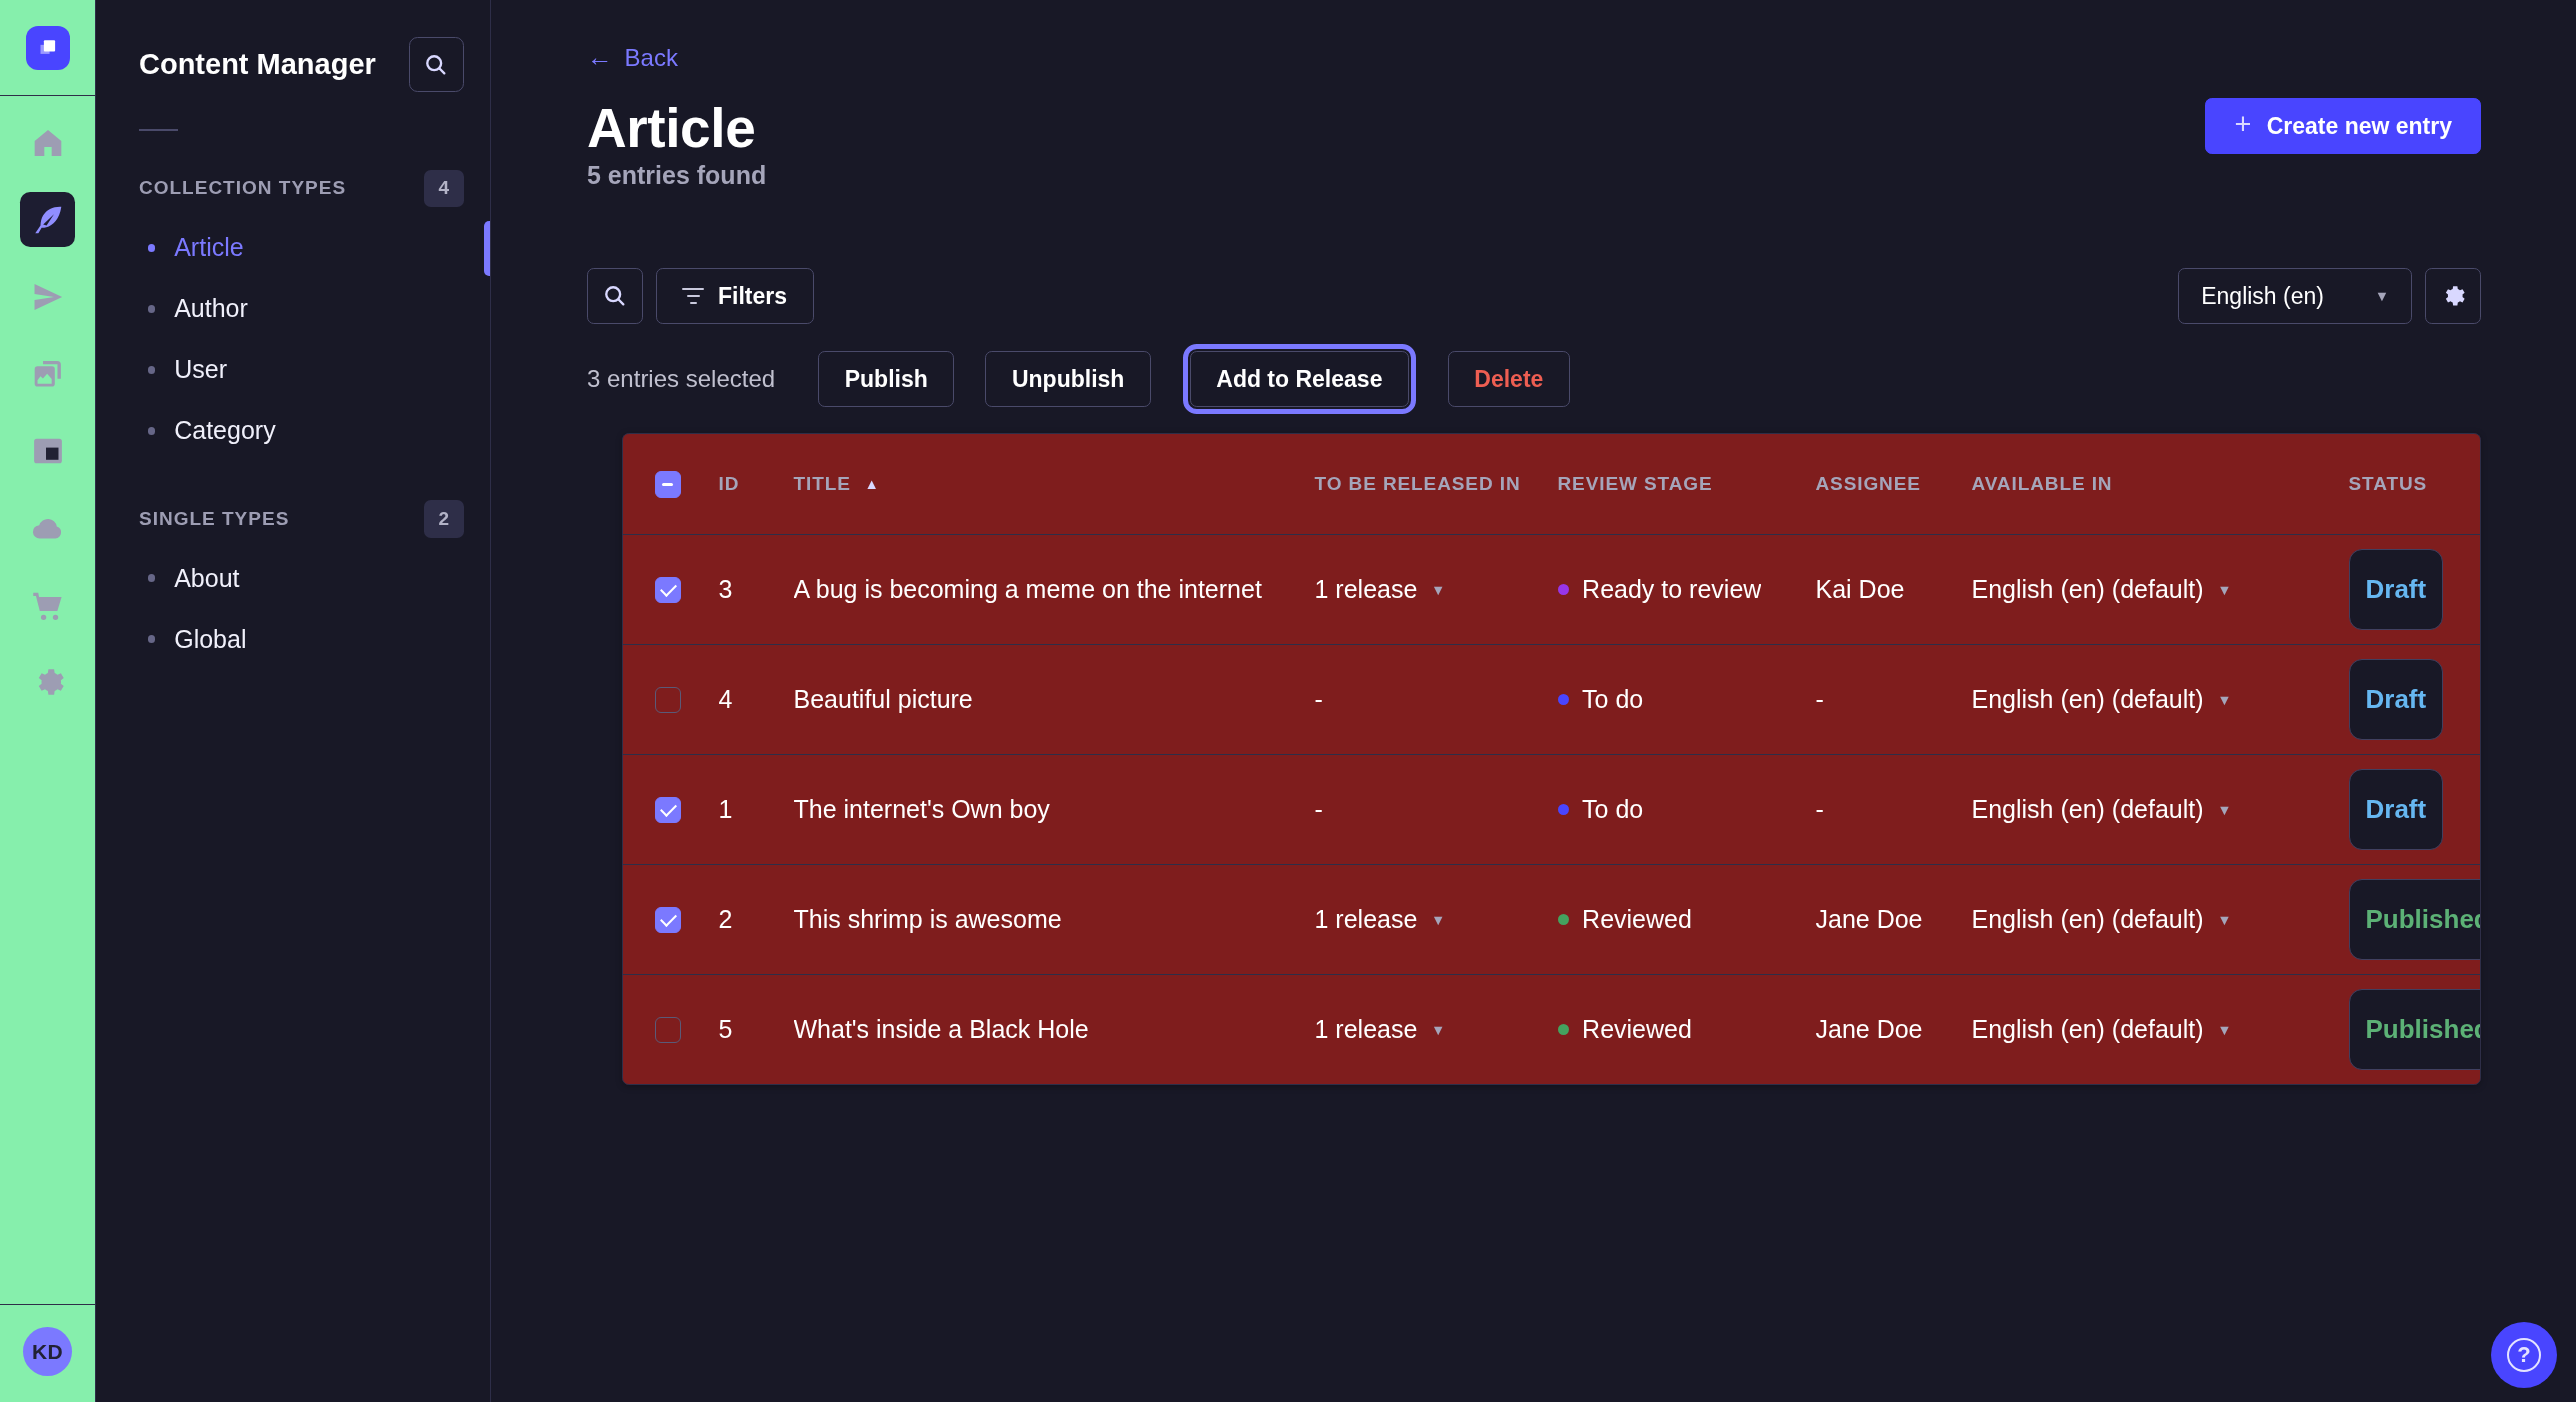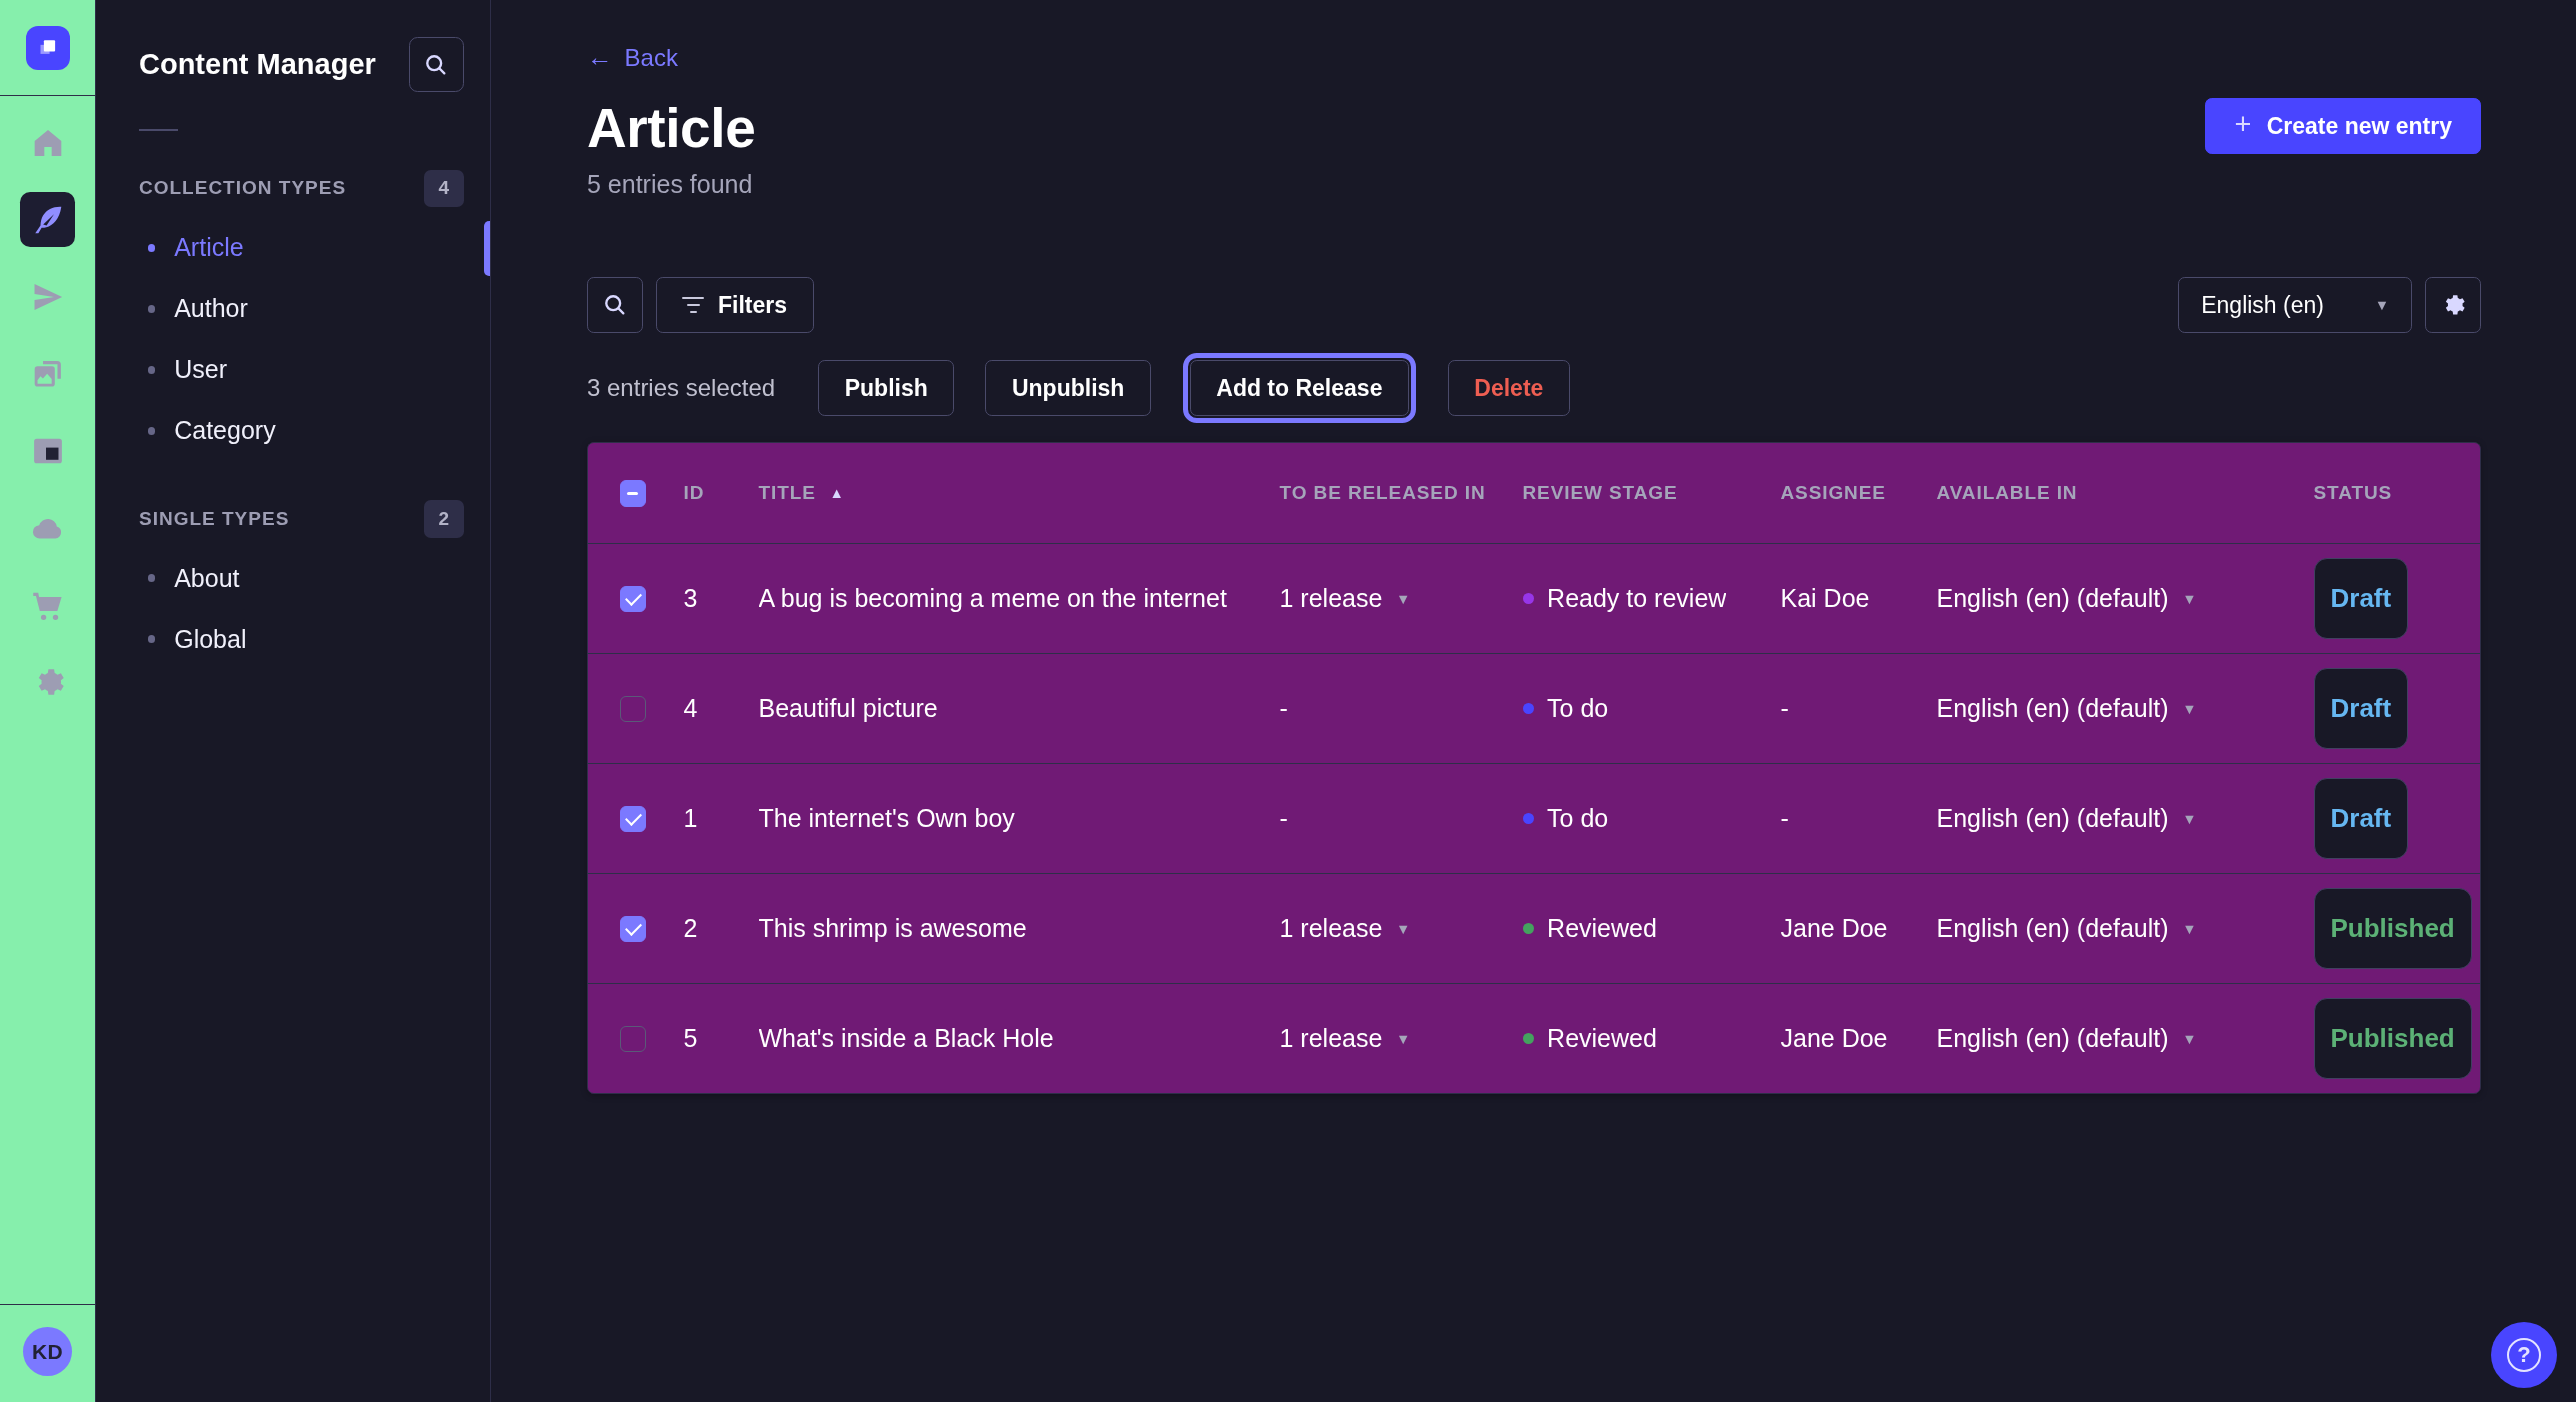--- a/index.html
+++ b/index.html
@@ -57,21 +57,21 @@
   .subnav-item.active::after { content:""; position:absolute; right:0; top:3.4px; width:6px; height:55px;
     background:#7b79ff; border-radius:5.1px 0 0 5.1px; }
 
   
   .main { flex:1; padding:44px 95px 0 96px; position:relative; }
   .page-header { position:relative; }
   .back-link { display:inline-flex; align-items:center; gap:12px; color:#7b79ff; font-size:24px;
     font-weight:500; cursor:pointer; text-decoration:none; }
   .back-arrow { font-size:25.6px; line-height:1; }
   .page-title { font-size:55px; font-weight:700; letter-spacing:-0.4px; margin-top:24px; color:#fff; }
-  .page-subtitle { font-size:25px; color:#a5a5ba; margin-top:10px; }
+  .page-subtitle { font-size:25px; color:#a5a5ba; margin-top:1px;font-weight:bold; }
   .create-btn { position:absolute; right:0; top:54px; height:56px; background:#4945ff; border:0.9px solid #4945ff;
     border-radius:6.8px; color:#fff; font-size:23px; font-weight:600; padding:0 28px;
     display:inline-flex; align-items:center; gap:15.3px; cursor:pointer; font-family:inherit; }
   .plus-icon { font-size:29px; font-weight:400; color:#d9d8ff; line-height:1; margin-top:-2.6px; }
 
   
   .toolbar { margin-top:78px; display:flex; align-items:center; justify-content:space-between; }
   .toolbar-left, .toolbar-right { display:flex; align-items:center; gap:12.8px; }
   .icon-btn { width:56px; height:56px; border-radius:6.8px; background:#181826; border:0.9px solid #4a4a6a;
     display:flex; align-items:center; justify-content:center; cursor:pointer; }
@@ -89,22 +89,22 @@
 
   
   .selection-row { margin-top:27px; display:flex; align-items:center; gap:31px; }
   .selection-text { font-size:24px; color:#c0c0cf; margin-right:12px; }
   .sel-btn { height:56px; border-radius:6.8px; background:#181826; border:0.9px solid #4a4a6a; color:#fff;
     font-size:23px; font-weight:600; padding:0 25.6px; cursor:pointer; font-family:inherit; }
   .sel-btn.focused { outline:5.1px solid #7b79ff; outline-offset:2.6px; margin:0 7.7px; }
   .sel-btn.danger { color:#ee5e52; }
 
   
-  .table { margin-top:26.4px; background:#701a75; border:0.9px solid #2e2e48; border-radius:6.8px;
-    box-shadow:0 1.7px 6.8px rgba(0,0,0,.25); overflow:hidden; }
+  .table { margin-top:26.4px; background:#7f1d1d; border:0.9px solid #2e2e48; border-radius:6.8px;
+    box-shadow:0 1.7px 6.8px rgba(0,0,0,.25); overflow:hidden;margin-left:35px; }
   .trow { display:grid; grid-template-columns:64px 75px 521px 243px 258px 156px 377px minmax(0,1fr);
     align-items:center; padding:0 31.5px; }
   .thead { height:100px; }
   .tbody-row { height:110px; border-top:0.9px solid #2e2e48; cursor:pointer; }
   .th { font-size:19px; font-weight:700; letter-spacing:0.9px; color:#a5a5ba; display:flex; align-items:center; gap:13.6px; }
   .sort-arrow { font-size:14.5px; color:#d9d8ff; }
   .cell { font-size:25px; color:#fff; display:flex; align-items:center; gap:13.6px; min-width:0; }
   .cell .cell-text { white-space:nowrap; overflow:hidden; text-overflow:ellipsis; }
   .dot { width:11px; height:11px; border-radius:50%; flex-shrink:0; }
   .checkbox { width:26.4px; height:26.4px; border-radius:6px; border:1.7px solid #5a5a78; background:transparent;

